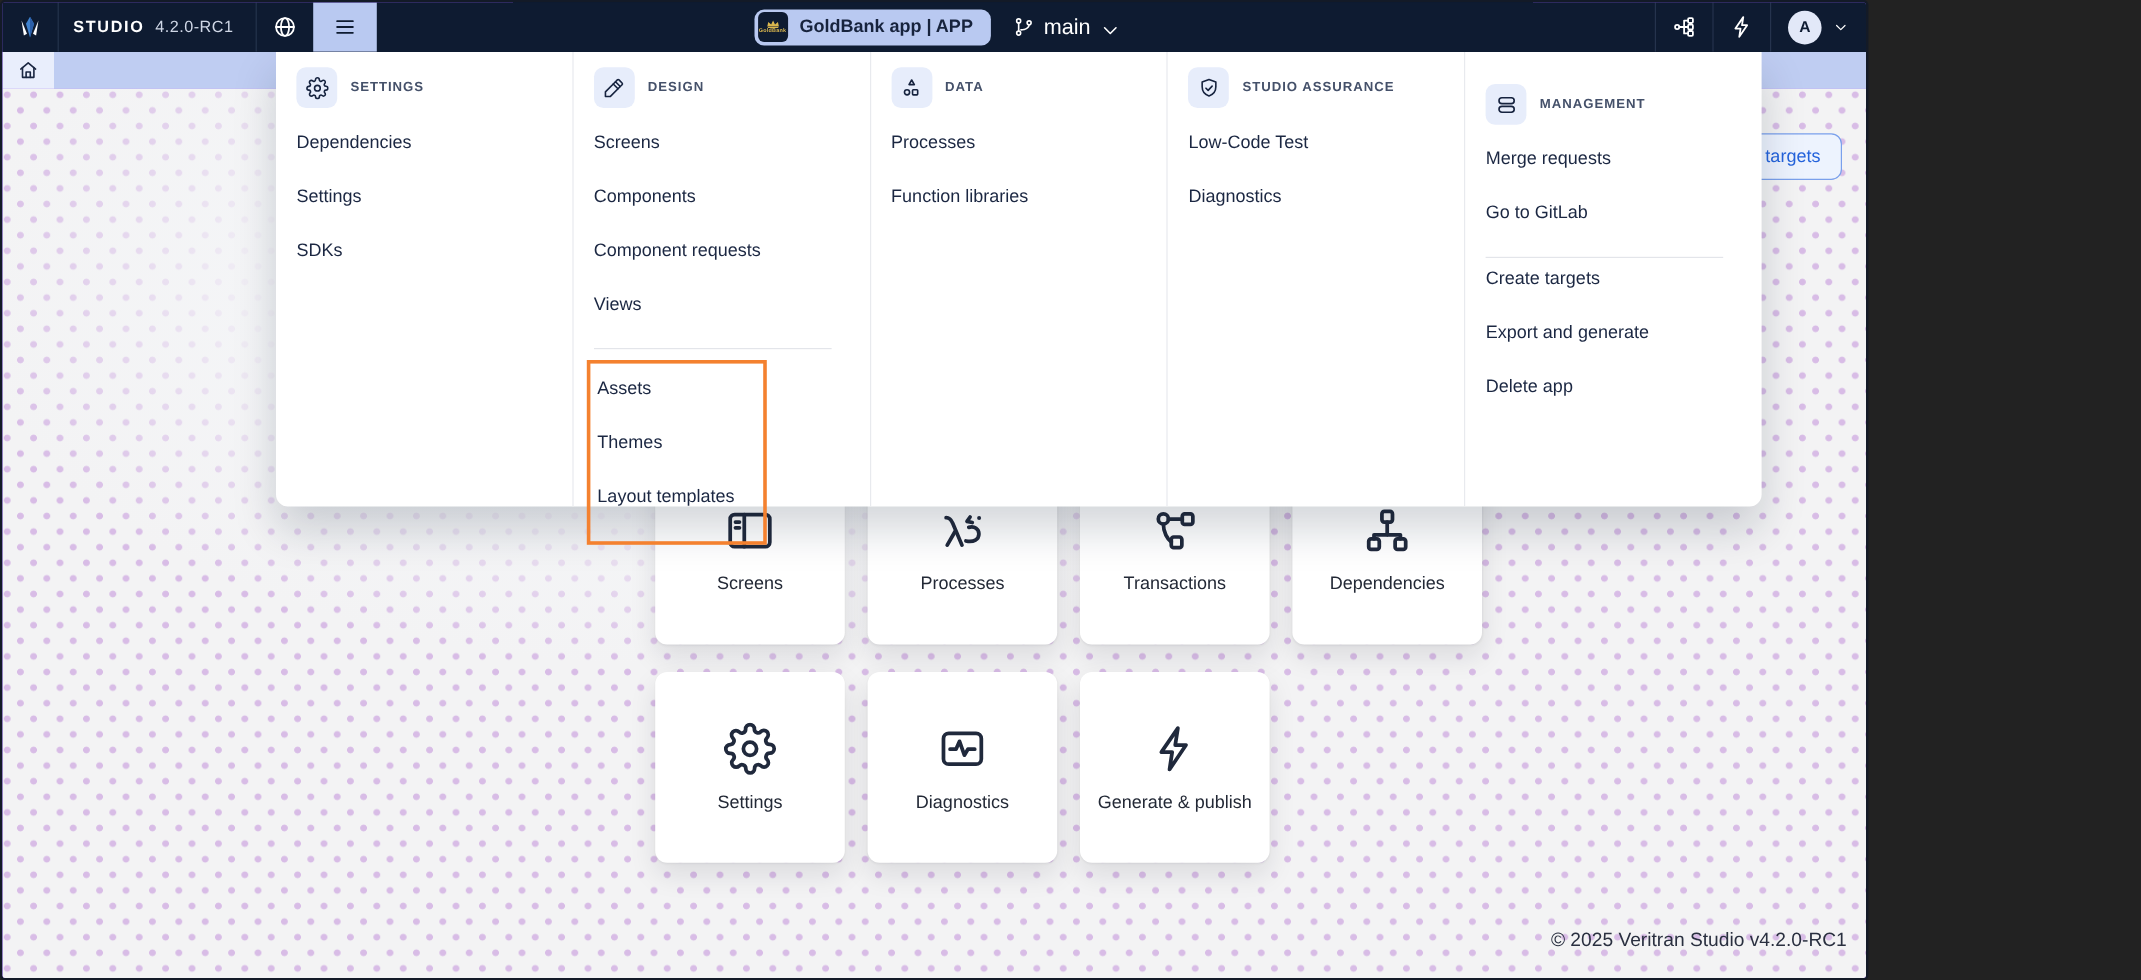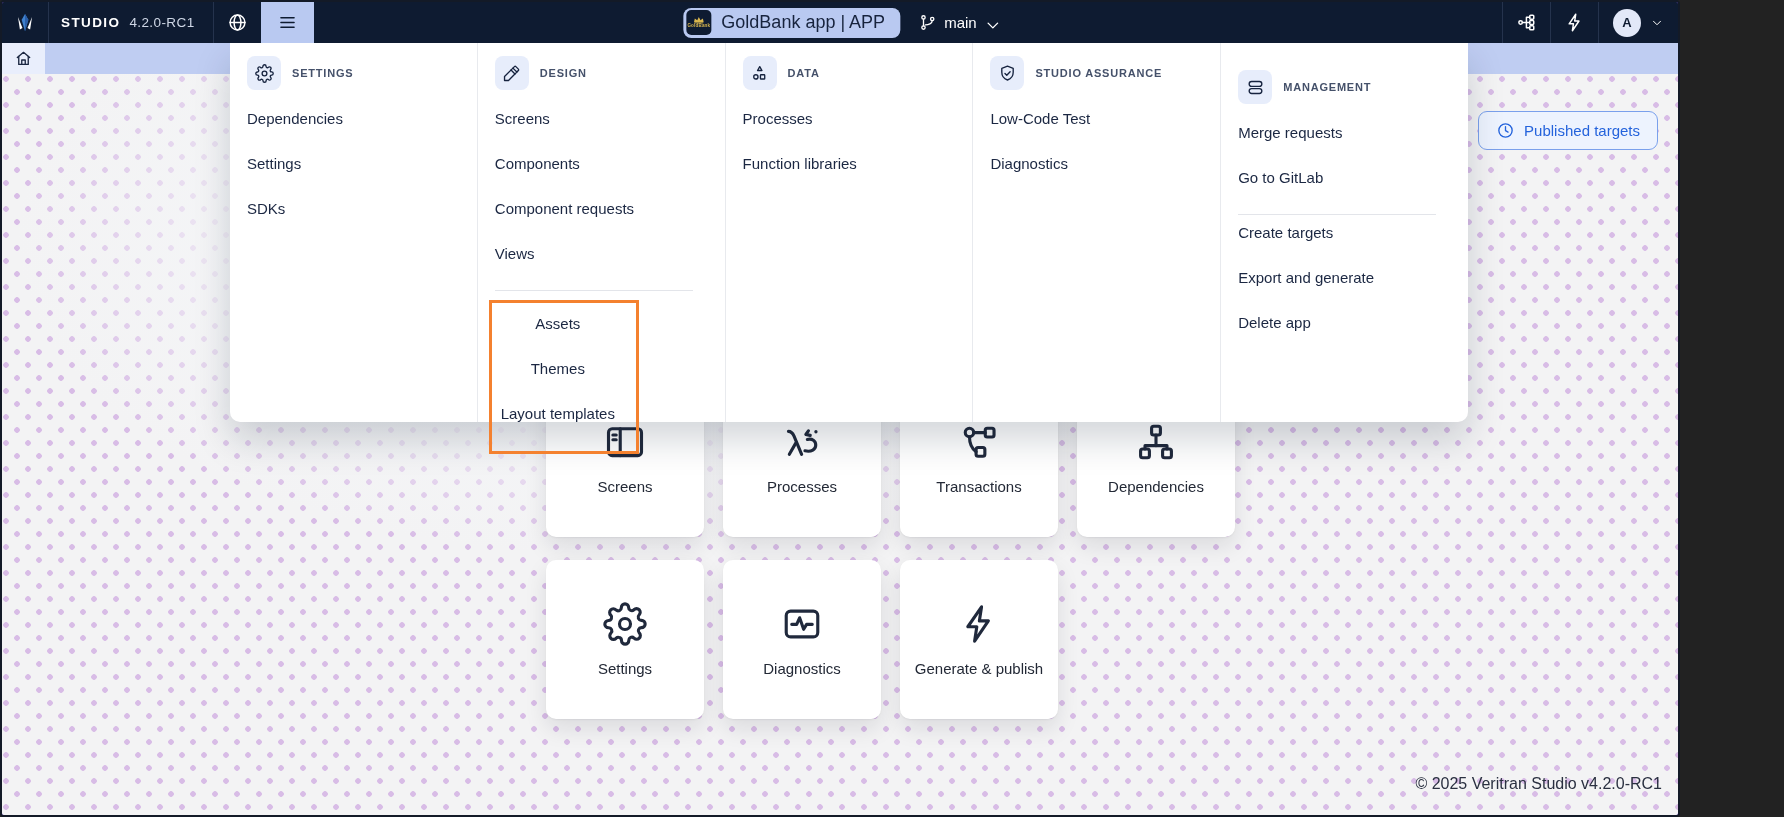--- a/index.html
+++ b/index.html
@@ -1,41 +1,41 @@
 <!DOCTYPE html>
 <html><head>
 <meta charset="utf-8">
 <style>
   * { margin:0; padding:0; box-sizing:border-box; }
   html,body { background:#222; }
   body { font-family:"Liberation Sans", sans-serif; }
   .window{
-    position:relative; width:1680px; height:817px; overflow:hidden;
+    position:relative; width:1557px; height:817px; overflow:hidden;
     background:#8b5cf6; border:2px solid #131a27; border-radius:4px;
   }
   
   .topbar{ position:relative; height:41px; background:#0E1B31; display:flex; align-items:stretch; z-index:40; }
   .logo-box{ width:46px; display:flex; align-items:center; justify-content:center; }
   .logo-box svg{ width:26px; height:26px; }
   .brand{ display:flex; align-items:center; gap:9px; padding:0 18px 0 12px; border-left:1px solid #25334d; }
   .brand-name{ color:#fff; font-weight:bold; font-size:13.5px; letter-spacing:1.4px; }
   .brand-ver{ color:#cfd7e6; font-size:13.5px; letter-spacing:.4px; }
   .tb-btn{ width:48px; display:flex; align-items:center; justify-content:center; border-left:1px solid #25334d; cursor:pointer; }
   .tb-btn svg{ width:21px; height:21px; stroke:#fff; }
   .tb-btn.menu-btn{ width:53px; background:#B9C9F1; border-left:none; }
   .tb-btn.menu-btn svg{ stroke:#0E1B31; }
   .tb-center{ position:absolute; left:50%; top:0; height:41px; transform:translateX(-50%); display:flex; align-items:center; gap:18px; }
   .app-badge{ height:30px; background:#B9C9F1; border-radius:8px; display:flex; align-items:center; gap:10px; padding:0 15px 0 3px; cursor:pointer; }
   .gb-logo{ width:25px; height:25px; background:#0E1B31; border-radius:5px; display:flex; flex-direction:column; align-items:center; justify-content:center; line-height:1; }
   .gb-logo svg{ width:13px; height:8px; }
   .gb-logo .gb-name{ font-size:4.5px; color:#d9b64e; font-weight:bold; letter-spacing:.2px; }
-  .app-badge .badge-label{ font-size:18px; color:#17233d; }
+  .app-badge .badge-label{ font-size:15px; color:#17233d;font-weight:bold; }
   .branch{ display:flex; align-items:center; gap:7px; color:#fff; cursor:pointer; }
   .branch svg{ width:19px; height:19px; stroke:#fff; }
-  .branch .branch-name{ font-size:15px; }
+  .branch .branch-name{ font-size:18px; }
   .branch .chev{ width:13px; height:13px; }
   .tb-right{ margin-left:auto; display:flex; align-items:stretch; }
   .account{ display:flex; align-items:center; justify-content:center; gap:9px; padding:0 14px; border-left:1px solid #25334d; cursor:pointer; }
   .avatar{ width:28px; height:28px; border-radius:50%; background:#E2E8F8; color:#0E1B31; font-weight:bold; font-size:13px; display:flex; align-items:center; justify-content:center; }
   .account .chev{ width:14px; height:14px; stroke:#fff; }
   
   .subbar{ display:flex; height:31px; }
   .home-box{ width:43px; background:#E9EEFC; display:flex; align-items:center; justify-content:center; cursor:pointer; }
   .home-box svg{ width:19px; height:19px; stroke:#1b2742; }
   .strip{ flex:1; background:#BFCDF2; }
@@ -78,21 +78,21 @@
     box-shadow:0 18px 36px rgba(13,27,49,.18);
   }
   .menu-col{ flex:1; padding:13px 14px 0 17px; border-right:1px solid #E8EAEE; min-width:0; }
   .menu-col:last-child{ border-right:none;margin-top:14px; }
   .menu-head{ display:flex; align-items:center; gap:11px; margin-bottom:20px; }
   .chip{ width:34px; height:34px; border-radius:8px; background:#E7EDFB; display:flex; align-items:center; justify-content:center; flex:none; }
   .chip svg{ width:19px; height:19px; stroke:#16233f; }
   .menu-title{ font-size:11px; font-weight:bold; letter-spacing:.8px; color:#45516A; white-space:nowrap; }
   .menu-item{ font-size:15px; line-height:18px; color:#1B2742; margin-bottom:27px; cursor:pointer; white-space:nowrap; }
   .menu-divider{ height:1px; background:#E3E5EA; margin:8px 18px 9px 0; }
-  .highlight-box{ width:150px; margin-left:-6px; border:3px solid #F4812F; padding:12px 18px 1px 6px;text-align:center; }
+  .highlight-box{ width:150px; margin-left:-6px; border:3px solid #F4812F; padding:12px 18px 1px 6px; }
   .highlight-box .menu-item:last-child{ margin-bottom:27px; }
   
   svg{ fill:none; stroke-width:1.7; stroke-linecap:round; stroke-linejoin:round; display:block; }
 </style>
 </head>
 <body>
 
 <div class="window">
 
   <header class="topbar">

